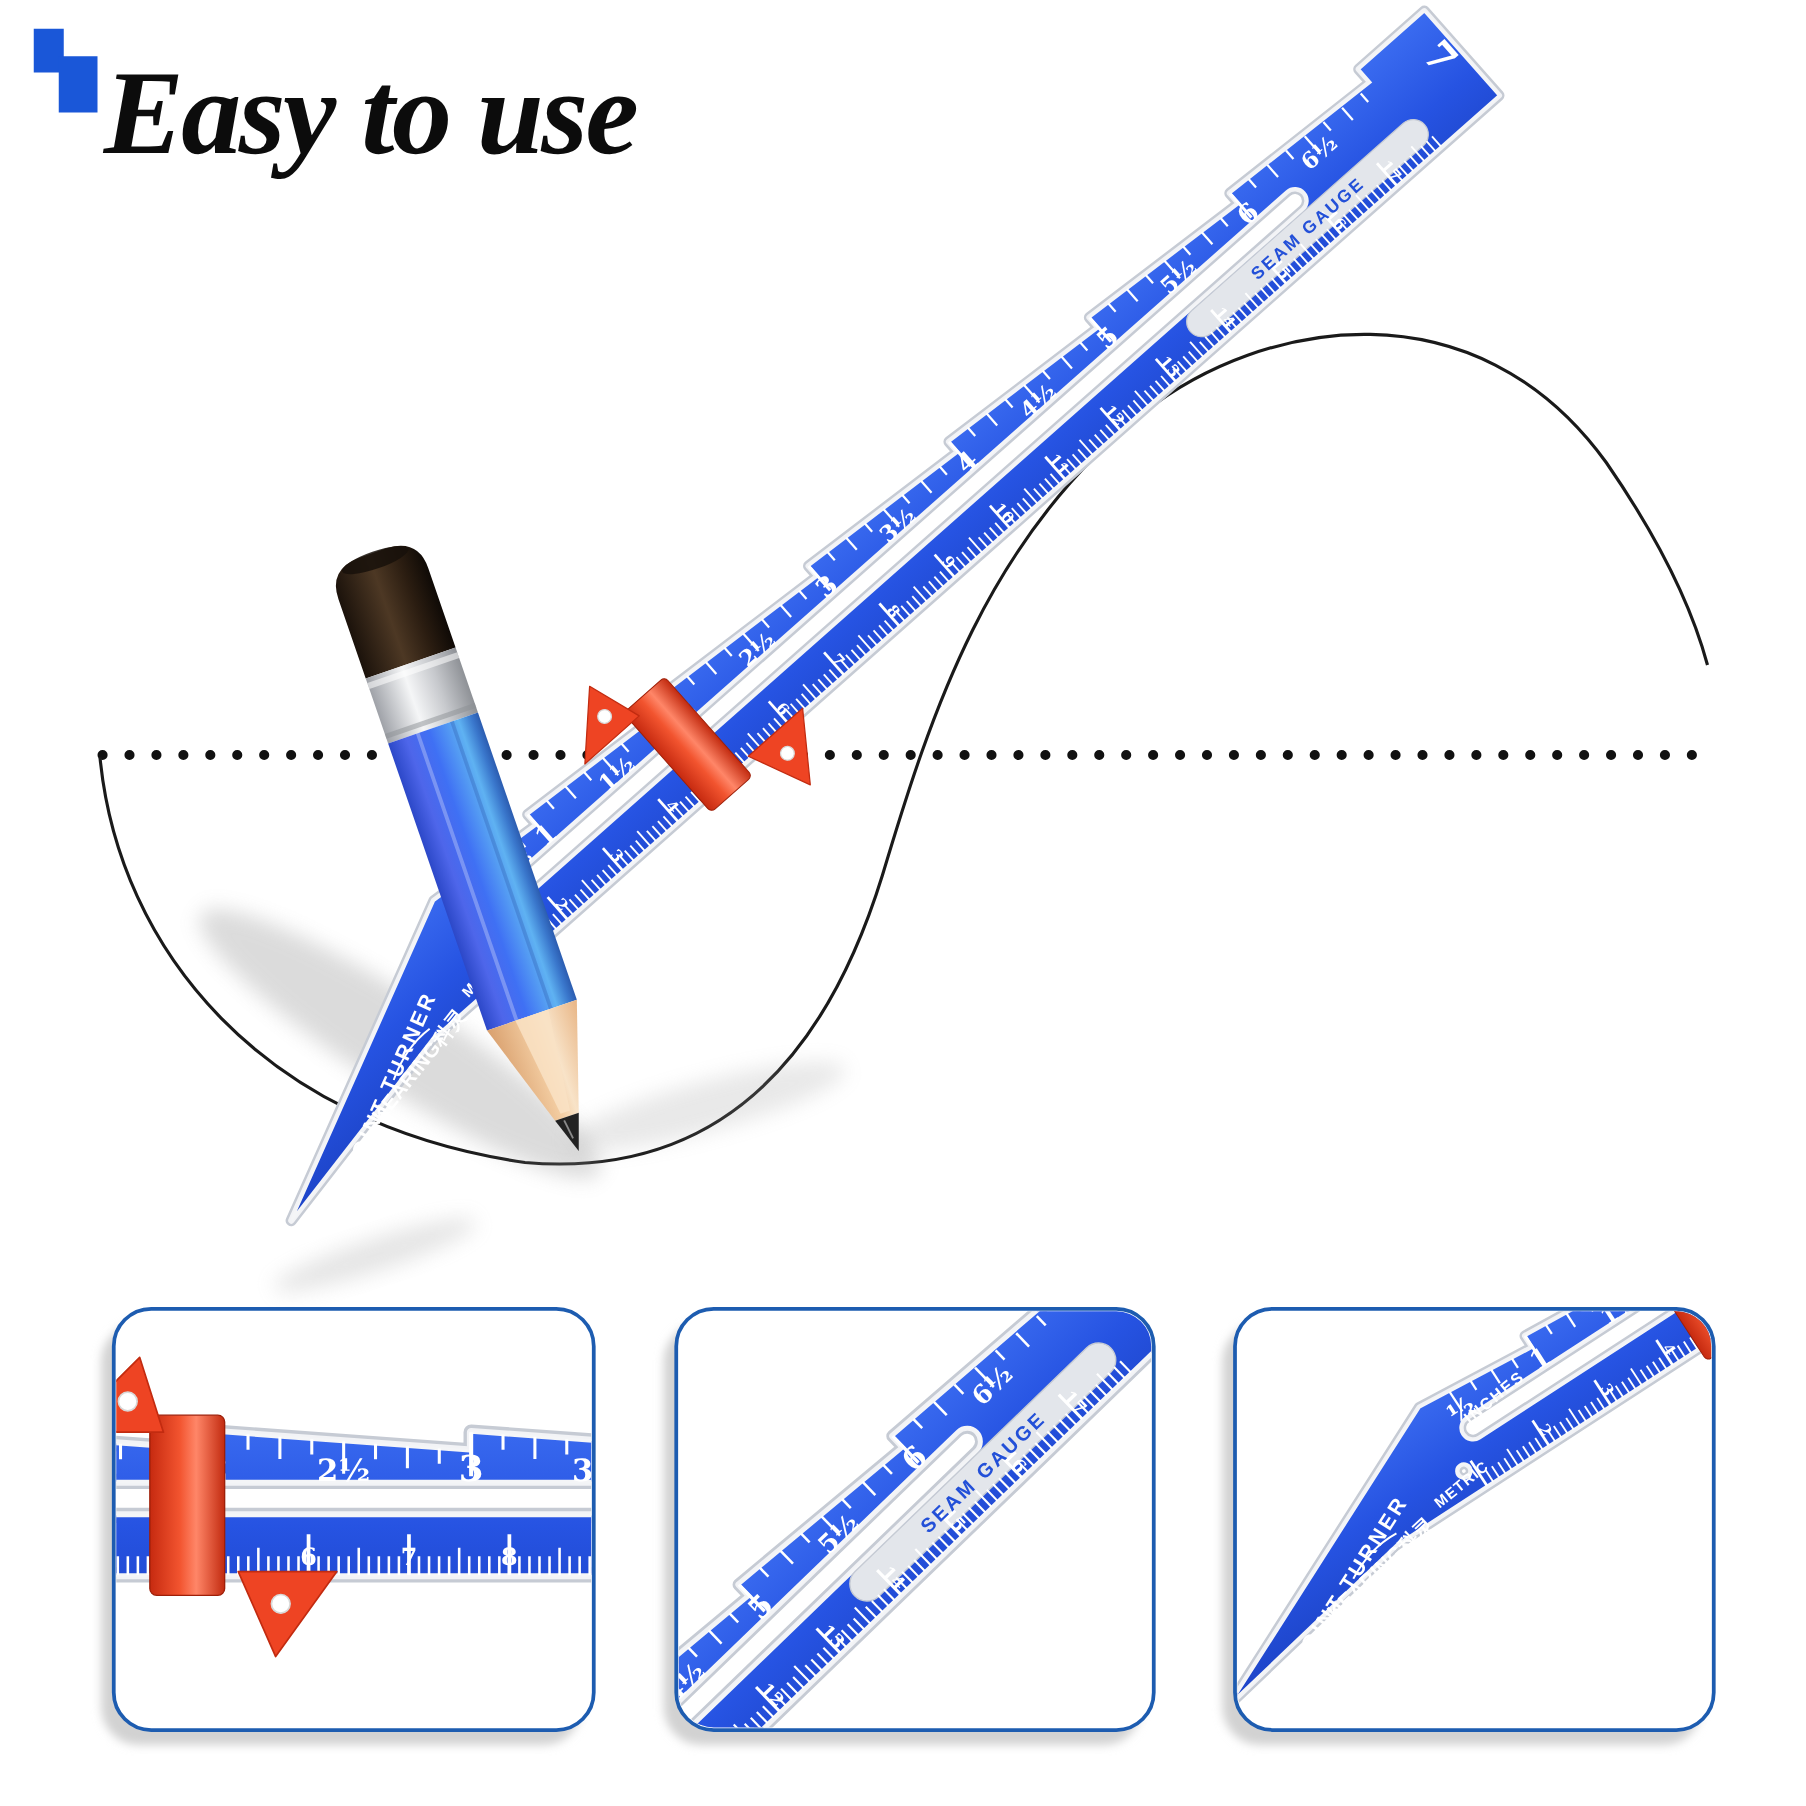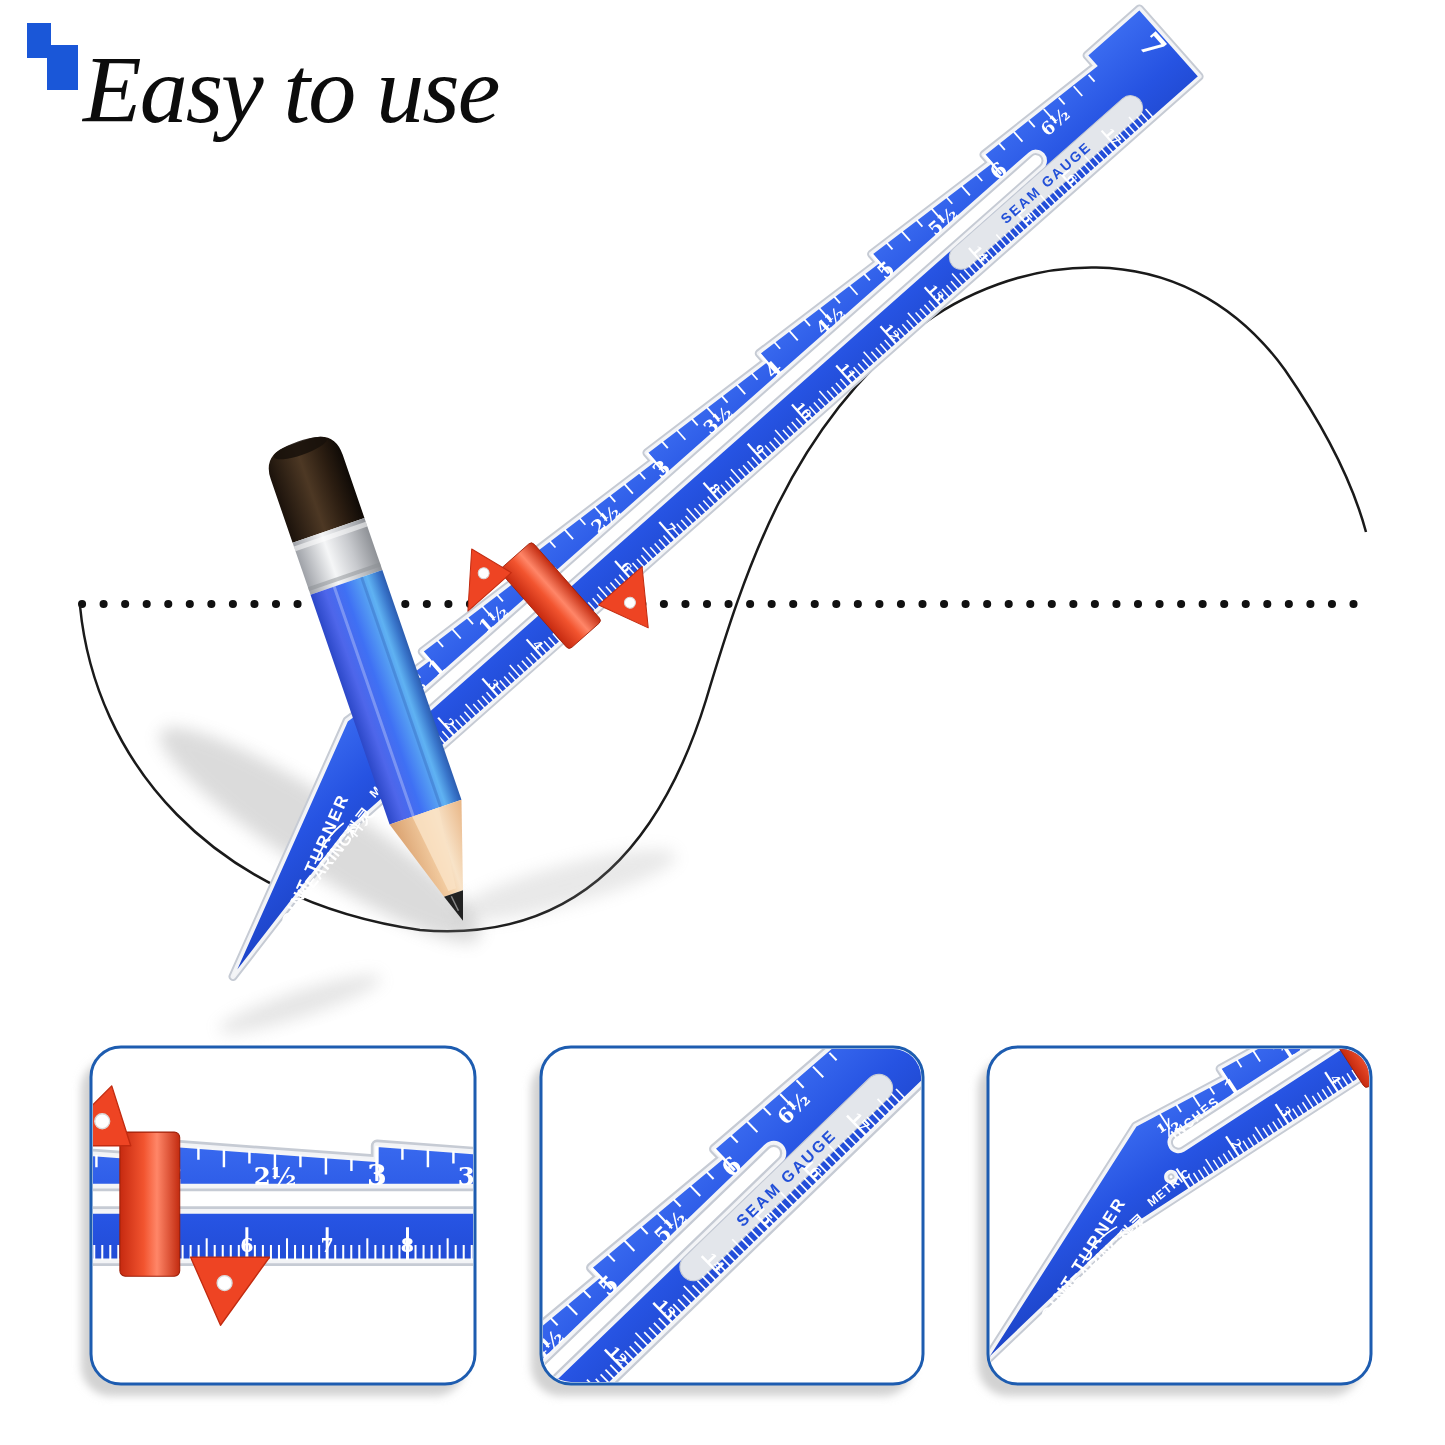--- a/index.html
+++ b/index.html
@@ -2,21 +2,21 @@
 <html><head>
 <meta charset="utf-8">
 <style>
   html,body{margin:0;padding:0;background:#ffffff;}
   .page{position:relative;width:1445px;height:1445px;background:#fff;overflow:hidden;
         font-family:"Liberation Sans",sans-serif;}
   .hdr-square{position:absolute;background:#1a57d8;}
   .sq1{left:27px;top:23px;width:24px;height:35px;}
   .sq2{left:47px;top:45px;width:31px;height:45px;}
   .title{position:absolute;left:83px;top:40px;margin:0;
-         font-family:"Liberation Serif",serif;font-style:italic;font-weight:400;
+         font-family:"Liberation Serif",serif;font-style:italic;font-weight:700;
          font-size:96px;line-height:1.05;color:#0c0c0c;letter-spacing:-2px;}
   svg{position:absolute;left:0;top:0;}
   .f-serif{font-family:"DejaVu Serif",serif;}
   .f-sans{font-family:"Liberation Sans",sans-serif;}
 </style>
 </head>
 <body>
 
 <div class="page">
   <div class="hdr-square sq1"></div>

